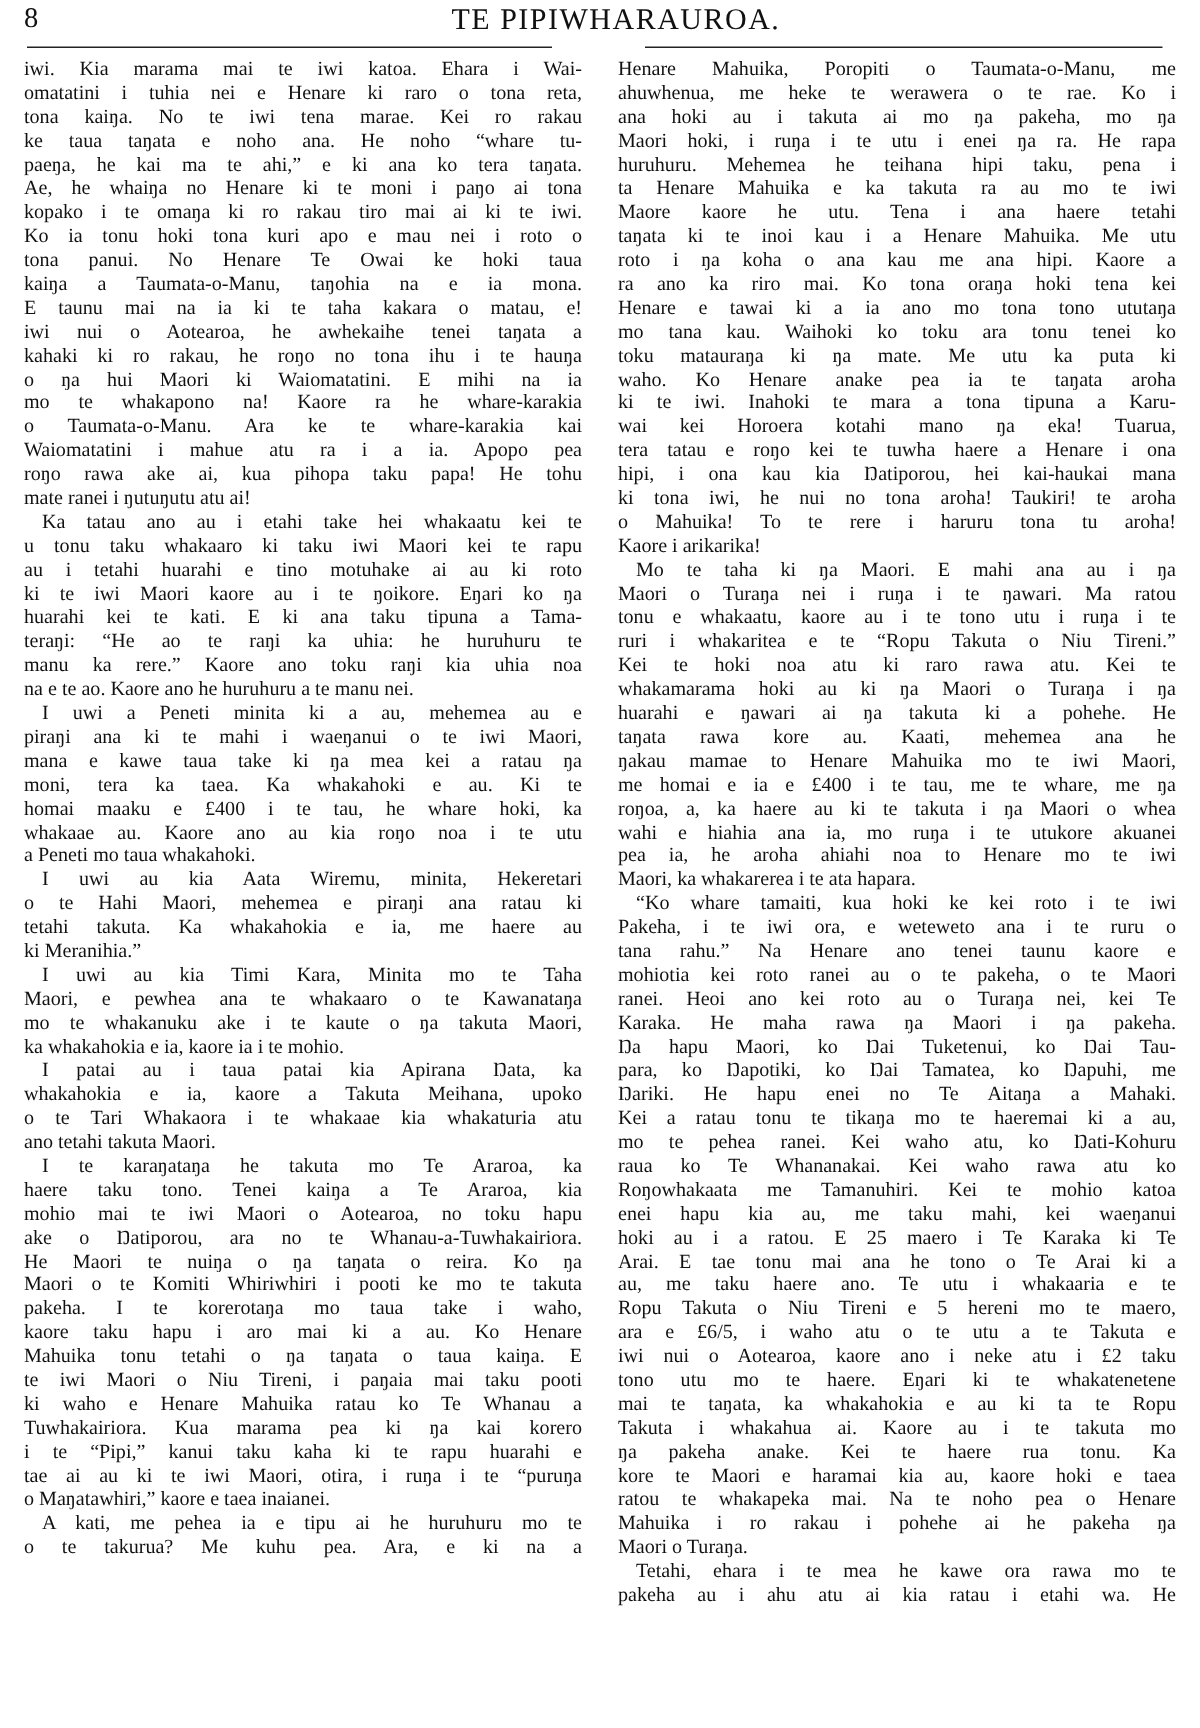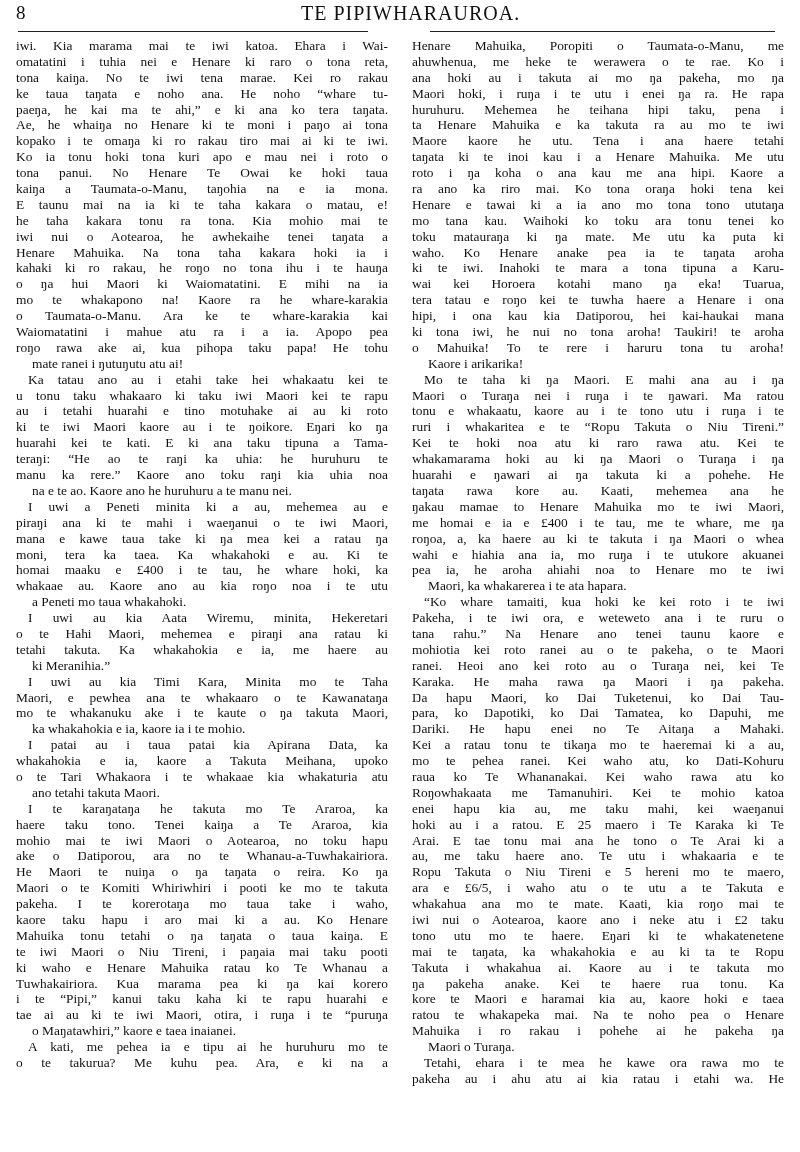--- a/index.html
+++ b/index.html
@@ -7,21 +7,21 @@
   .page { position:absolute; left:0; top:0; width:800px; height:1152px; }
   .header { position:absolute; left:16px; top:2px; width:768px; height:28px; }
   .page-number { position:absolute; left:0; top:0; font-size:19px; font-family:"Liberation Serif", serif; }
   .masthead { position:absolute; left:285px; top:0; font-size:20px; letter-spacing:1px; font-family:"Liberation Serif", serif; }
   .rule { position:absolute; left:18px; top:31px; width:350px; height:1px; background:#222; }
   .rule2 { position:absolute; left:430px; top:31px; width:345px; height:1px; background:#222; }
   .col { position:absolute; top:38px; width:372px; font-family:"Liberation Serif", serif; font-size:13.4px; line-height:15.9px; }
   .col.left { left:16px; }
   .col.right { left:412px; }
   .line { display:block; white-space:nowrap; text-align:justify; text-align-last:justify; height:15.9px; overflow:hidden; }
-  .line.last { text-align-last:left;margin-left:16px; }
+  .line.last { text-align-last:left; }
   .line.indent { padding-left:12px; }
 </style>
 </head>
 <body>
 
 <div class="page">
   <div class="header">
     <span class="page-number">8</span>
     <span class="masthead">TE PIPIWHARAUROA.</span>
   </div>
@@ -33,23 +33,21 @@
       <span class="line">omatatini i tuhia nei e Henare ki raro o tona reta,</span>
       <span class="line">tona kaiŋa.  No te iwi tena marae.  Kei ro rakau</span>
       <span class="line">ke taua taŋata e noho ana.  He noho “whare tu-</span>
       <span class="line">paeŋa, he kai ma te ahi,” e ki ana ko tera taŋata.</span>
       <span class="line">Ae, he whaiŋa no Henare ki te moni i paŋo ai tona</span>
       <span class="line">kopako i te omaŋa ki ro rakau tiro mai ai ki te iwi.</span>
       <span class="line">Ko ia tonu hoki tona kuri apo e mau nei i roto o</span>
       <span class="line">tona panui.  No Henare Te Owai ke hoki taua</span>
       <span class="line">kaiŋa a Taumata-o-Manu, taŋohia na e ia mona.</span>
       <span class="line">E taunu mai na ia ki te taha kakara o matau, e!</span>
-      <span class="line">he taha kakara tonu ra tona.  Kia mohio mai te</span>
       <span class="line">iwi nui o Aotearoa, he awhekaihe tenei taŋata a</span>
-      <span class="line">Henare Mahuika.  Na tona taha kakara hoki ia i</span>
       <span class="line">kahaki ki ro rakau, he roŋo no tona ihu i te hauŋa</span>
       <span class="line">o ŋa hui Maori ki Waiomatatini.  E mihi na ia</span>
       <span class="line">mo te whakapono na!  Kaore ra he whare-karakia</span>
       <span class="line">o Taumata-o-Manu.  Ara ke te whare-karakia kai</span>
       <span class="line">Waiomatatini i mahue atu ra i a ia.  Apopo pea</span>
       <span class="line">roŋo rawa ake ai, kua pihopa taku papa!  He tohu</span>
       <span class="line last">mate ranei i ŋutuŋutu atu ai!</span>
       <span class="line indent">Ka tatau ano au i etahi take hei whakaatu kei te</span>
       <span class="line">u tonu taku whakaaro ki taku iwi Maori kei te rapu</span>
       <span class="line">au i tetahi huarahi e tino motuhake ai au ki roto</span>
@@ -143,21 +141,20 @@
       <span class="line">Kei a ratau tonu te tikaŋa mo te haeremai ki a au,</span>
       <span class="line">mo te pehea ranei.  Kei waho atu, ko Ŋati-Kohuru</span>
       <span class="line">raua ko Te Whananakai.  Kei waho rawa atu ko</span>
       <span class="line">Roŋowhakaata me Tamanuhiri.  Kei te mohio katoa</span>
       <span class="line">enei hapu kia au, me taku mahi, kei waeŋanui</span>
       <span class="line">hoki au i a ratou.  E 25 maero i Te Karaka ki Te</span>
       <span class="line">Arai.  E tae tonu mai ana he tono o Te Arai ki a</span>
       <span class="line">au, me taku haere ano.  Te utu i whakaaria e te</span>
       <span class="line">Ropu Takuta o Niu Tireni e 5 hereni mo te maero,</span>
       <span class="line">ara e £6/5, i waho atu o te utu a te Takuta e</span>
-      <span class="line">whakahua ana mo te mate.  Kaati, kia roŋo mai te</span>
       <span class="line">iwi nui o Aotearoa, kaore ano i neke atu i £2 taku</span>
       <span class="line">tono utu mo te haere.  Eŋari ki te whakatenetene</span>
       <span class="line">mai te taŋata, ka whakahokia e au ki ta te Ropu</span>
       <span class="line">Takuta i whakahua ai.  Kaore au i te takuta mo</span>
       <span class="line">ŋa pakeha anake.  Kei te haere rua tonu.  Ka</span>
       <span class="line">kore te Maori e haramai kia au, kaore hoki e taea</span>
       <span class="line">ratou te whakapeka mai.  Na te noho pea o Henare</span>
       <span class="line">Mahuika i ro rakau i pohehe ai he pakeha ŋa</span>
       <span class="line last">Maori o Turaŋa.</span>
       <span class="line indent">Tetahi, ehara i te mea he kawe ora rawa mo te</span>

